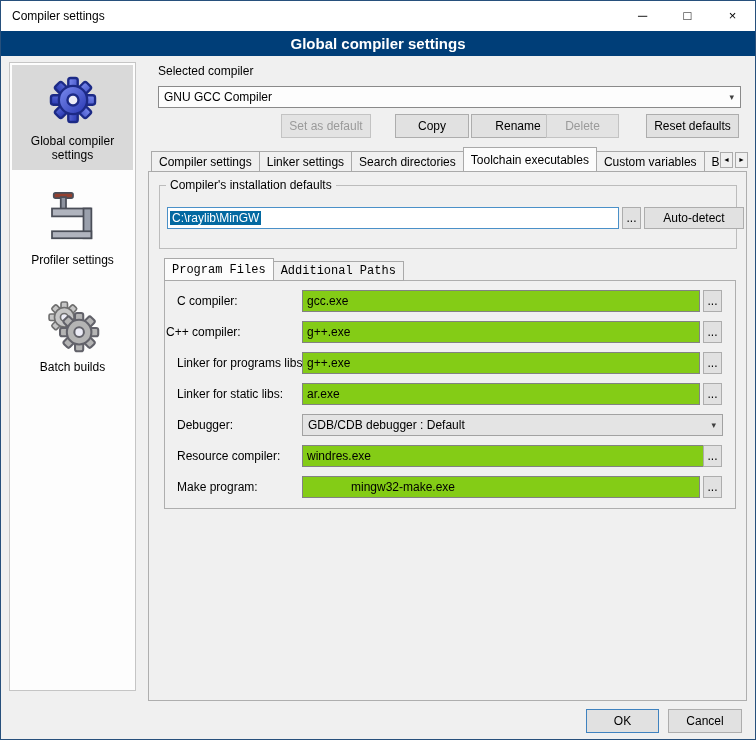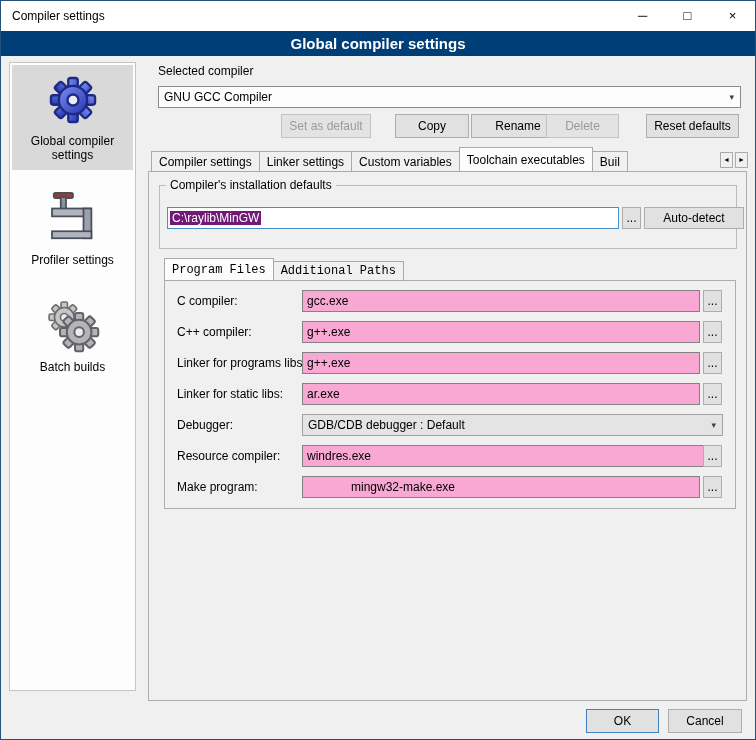--- a/index.html
+++ b/index.html
@@ -25,42 +25,42 @@
   
   .lbl { position:absolute; line-height:15px; white-space:nowrap; }
   .combo { position:absolute; height:22px; border:1px solid #8a8a8a; background:#fdfdfd; display:flex; align-items:center; padding:0 2px 0 5px; }
   .combo .chev { margin-left:auto; font-size:9px; color:#404040; padding:0 4px; }
   .combo.gray { background:#e4e4e4; border-color:#a2a2a2; }
   .btn { position:absolute; height:24px; background:#e1e1e1; border:1px solid #adadad; font-family:inherit; font-size:12px; padding:0; }
   .btn.disabled { color:#9a9a9a; border-color:#c3c3c3; background:#e3e3e3; }
   .btn.default { border:1px solid #3f82bf; }
   .btn.small { height:22px; }
   .browse { width:19px; height:22px; }
-  .tb { position:absolute; height:22px; border:1px solid #828282; background:#f9a8d4; font-family:inherit; font-size:12px; padding:0 4px; }
+  .tb { position:absolute; height:22px; border:1px solid #828282; background:#84cc16; font-family:inherit; font-size:12px; padding:0 4px; }
 
   
   .tabstrip { position:absolute; display:flex; align-items:flex-end; z-index:4; }
   .tab { height:21px; line-height:20px; padding:0 7px; background:#f0f0f0; border:1px solid #a9a9a9; margin-right:-1px; white-space:nowrap; }
   .tab.active { height:25px; line-height:24px; background:#fcfcfc; position:relative; z-index:6; }
   .tabstrip.main { left:150px; top:146px; height:25px; width:568px; overflow:hidden; }
   .tabstrip.sub { left:163px; top:257px; height:23px;font-family:Liberation Mono, monospace; }
   .tabstrip.sub .tab { height:20px; line-height:19px; }
   .tabstrip.sub .tab.active { height:23px; line-height:22px; }
   .tab-arrows { position:absolute; left:719px; top:151px; display:flex; gap:2px; z-index:7; }
   .arrowbtn { width:13px; height:16px; font-size:7px; line-height:14px; text-align:center; background:#f0f0f0; border:1px solid #ababab; padding:0; font-family:inherit; }
 
   
   .panel { position:absolute; border:1px solid #aeaeae; background:#f0f0f0; }
   .panel.main-panel { left:147px; top:170px; width:599px; height:530px; }
   .panel.inner-panel { left:163px; top:279px; width:572px; height:229px; }
   .groupbox { position:absolute; left:158px; top:184px; width:578px; height:64px; border:1px solid #bcbcbc; }
   .grouplabel { position:absolute; left:165px; top:177px; background:#f0f0f0; padding:0 4px; z-index:3; line-height:14px; }
 
   .tbox { position:absolute; background:#fff; border:1px solid #4a90c8; display:flex; align-items:center; padding:0 2px; }
-  .tbox .sel { background:#701a75; color:#fff; padding:0 2px; white-space:nowrap; }
+  .tbox .sel { background:#0369a1; color:#fff; padding:0 2px; white-space:nowrap; }
   .note { position:absolute; left:166px; top:231px; width:570px; color:#993333; white-space:nowrap; overflow:hidden; }
 </style>
 </head>
 <body>
 
 <div class="window">
 
   <div class="titlebar">
     <span class="title">Compiler settings</span>
     <div class="winctl">
@@ -122,22 +122,23 @@
 
   <button class="btn disabled" style="left:280px;top:113px;width:90px">Set as default</button>
   <button class="btn" style="left:394px;top:113px;width:74px">Copy</button>
   <button class="btn" style="left:470px;top:113px;width:94px">Rename</button>
   <button class="btn disabled" style="left:545px;top:113px;width:73px">Delete</button>
   <button class="btn" style="left:645px;top:113px;width:93px">Reset defaults</button>
 
   <div class="tabstrip main">
     <div class="tab">Compiler settings</div>
     <div class="tab">Linker settings</div>
+    <div class="tab">Search directories</div>
+    <div class="tab active">Toolchain executables</div>
     <div class="tab">Custom variables</div>
-    <div class="tab active">Toolchain executables</div>
     <div class="tab">Buil</div>
   </div>
   <div class="tab-arrows">
     <button class="arrowbtn">◄</button>
     <button class="arrowbtn">►</button>
   </div>
 
   <div class="panel main-panel"></div>
 
   <span class="grouplabel">Compiler's installation defaults</span>
@@ -151,21 +152,21 @@
   <div class="tabstrip sub">
     <div class="tab active">Program Files</div>
     <div class="tab">Additional Paths</div>
   </div>
   <div class="panel inner-panel"></div>
 
   <span class="lbl" style="left:176px;top:289px;line-height:22px">C compiler:</span>
   <input class="tb" style="left: 301px; top: 289px; width: 398px;" value="gcc.exe">
   <button class="btn browse" style="left:702px;top:289px">...</button>
 
-  <span class="lbl" style="left:176px;top:320px;line-height:22px">C++ compiler:</span>
+  <span class="lbl" style="left:165px;top:320px;line-height:22px">C++ compiler:</span>
   <input class="tb" style="left: 301px; top: 320px; width: 398px;" value="g++.exe">
   <button class="btn browse" style="left:702px;top:320px">...</button>
 
   <span class="lbl" style="left:176px;top:351px;line-height:22px">Linker for programs libs:</span>
   <input class="tb" style="left: 301px; top: 351px; width: 398px;" value="g++.exe">
   <button class="btn browse" style="left:702px;top:351px">...</button>
 
   <span class="lbl" style="left:176px;top:382px;line-height:22px">Linker for static libs:</span>
   <input class="tb" style="left: 301px; top: 382px; width: 398px;" value="ar.exe">
   <button class="btn browse" style="left:702px;top:382px">...</button>

